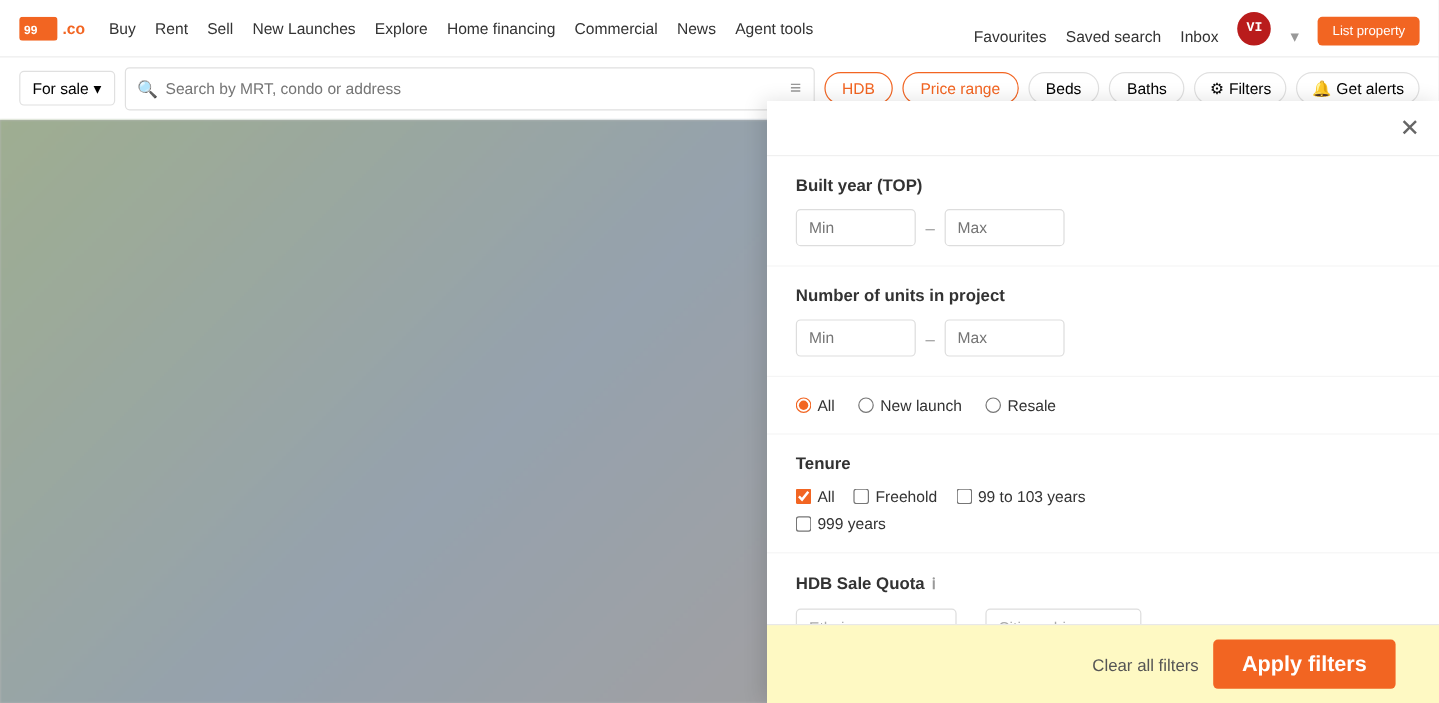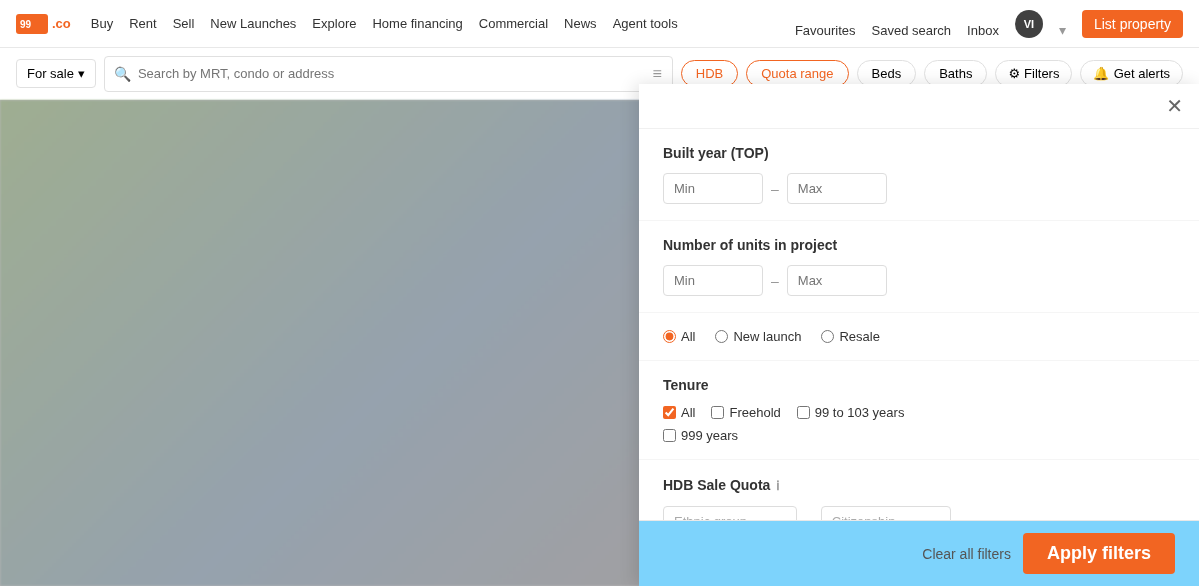--- a/index.html
+++ b/index.html
@@ -17,23 +17,23 @@
     }
     .logo {
       display: flex; align-items: center; gap: 4px; font-weight: 700; font-size: 16px; color: #f26522;
     }
     .nav-links { display: flex; gap: 16px; }
     .nav-link { font-size: 13px; color: #333; text-decoration: none; cursor: pointer; white-space: nowrap; }
     .nav-right { margin-left: auto; display: flex; align-items: flex-end; gap: 16px; }
     .nav-right-link { font-size: 13px; color: #333; cursor: pointer; }
     .list-property-btn {
       background: #f26522; color: #fff; border: none; border-radius: 4px;
-      padding: 6px 12px; font-size: 14px; cursor: pointer;
-    }
-    .avatar { width: 28px; height: 28px; border-radius: 50%; background: #404040; color: #fff; display: flex; align-items: center; justify-content: center; font-size: 11px; font-weight: 700; }
+      padding: 6px 12px; font-size: 11px; cursor: pointer;
+    }
+    .avatar { width: 28px; height: 28px; border-radius: 50%; background: #b91c1c; color: #fff; display: flex; align-items: center; justify-content: center; font-size: 11px; font-weight: 700; font-family: Liberation Mono, monospace; }
 
     
     .search-bar-row {
       background: #fff;
       border-bottom: 1px solid #e8e8e8;
       display: flex;
       align-items: center;
       padding: 8px 16px;
       gap: 8px;
       height: 52px;
@@ -154,24 +154,24 @@
     }
     .dropdown-item {
       padding: 10px 14px; font-size: 13px; cursor: pointer; color: #333;
     }
 
     
     .bottom-bar {
       position: fixed;
       bottom: 0; right: 0;
       width: 560px;
-      background: #7dd3fc;
+      background: #fef9c3;
       border-top: 1px solid #e8e8e8;
       display: flex; justify-content: flex-end; align-items: center;
-      padding: 12px 24px; gap: 12px;
+      padding: 12px 36px; gap: 12px;
       z-index: 20;
     }
     .clear-btn {
       background: none; border: none; font-size: 14px; color: #555; cursor: pointer;
     }
     .apply-btn {
       background: #f26522; color: #fff; border: none; border-radius: 4px;
       padding: 10px 24px; font-size: 18px; font-weight: 600; cursor: pointer;
     }
   </style>
@@ -211,21 +211,21 @@
   <button class="for-sale-btn">
     <span>For sale</span>
     <span>▾</span>
   </button>
   <div class="search-input-wrap">
     <span style="color:#999;">🔍</span>
     <input type="text" placeholder="Search by MRT, condo or address" style="">
     <button class="filter-icon-btn">≡</button>
   </div>
   <button class="pill-btn active">HDB</button>
-  <button class="pill-btn active">Quota range</button>
+  <button class="pill-btn active">Price range</button>
   <button class="pill-btn">Beds</button>
   <button class="pill-btn">Baths</button>
   <button class="filters-btn">
     <span>⚙</span>
     <span>Filters</span>
   </button>
   <button class="alerts-btn">
     <span>🔔</span>
     <span>Get alerts</span>
   </button>

